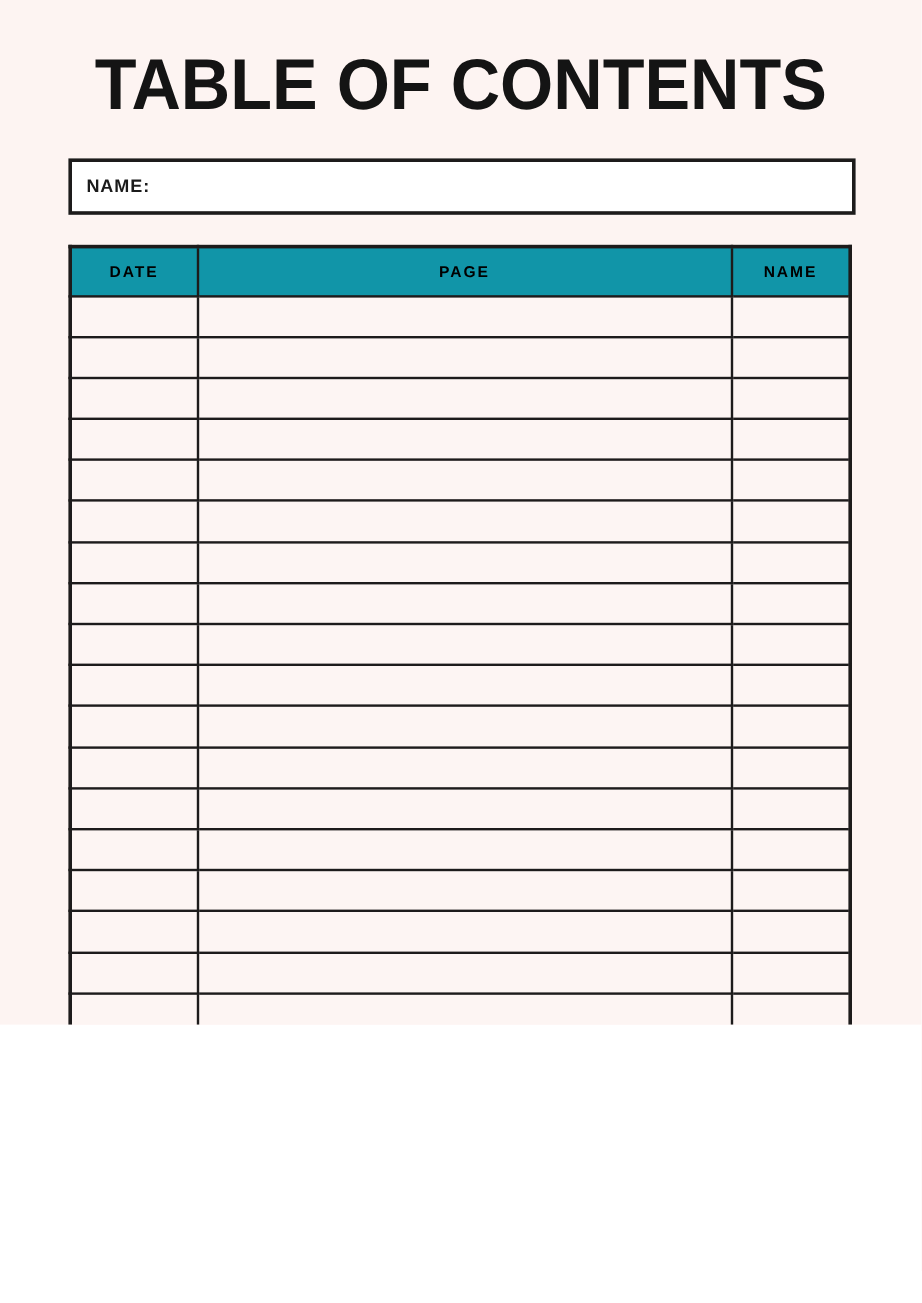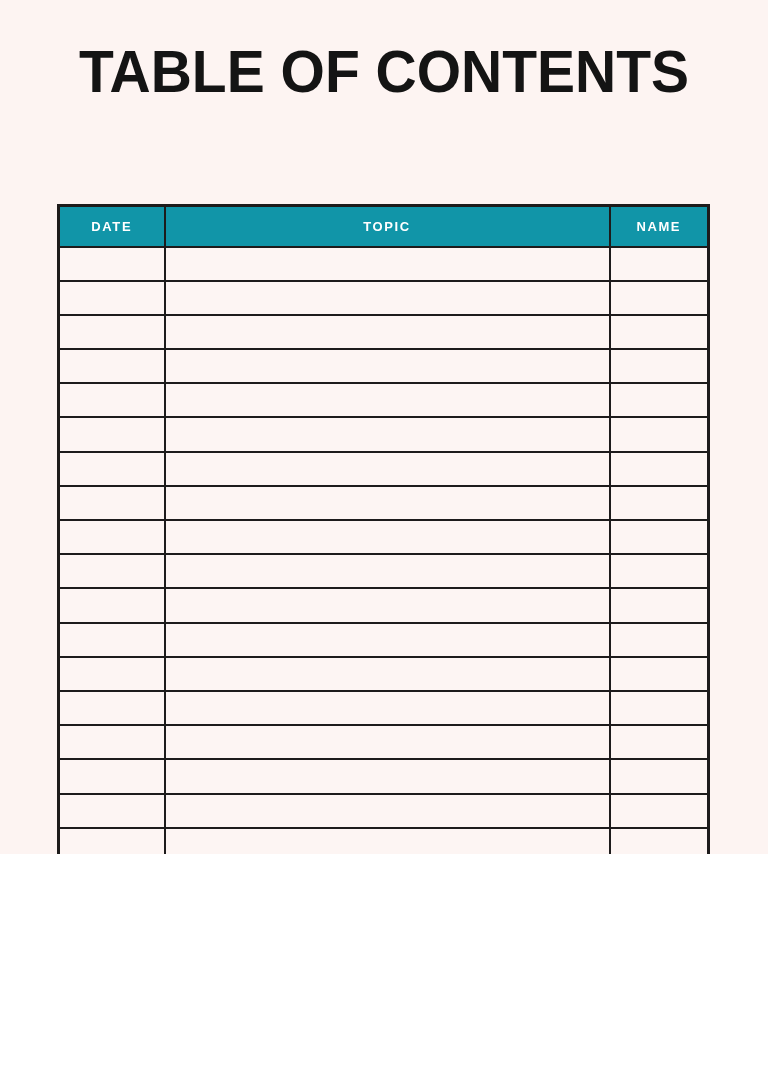--- a/index.html
+++ b/index.html
@@ -64,21 +64,21 @@
     width: 653px;
     border-collapse: collapse;
     table-layout: fixed;
     border: 3px solid #1d1b1b;
   }
   .toc-table col.col-date { width: 106px; }
   .toc-table col.col-topic { width: auto; }
   .toc-table col.col-page { width: 99px; }
   .toc-table th {
     background: #1195a8;
-    color: #ffffff;
+    color: #000000;
     font-size: 13px;
     font-weight: bold;
     letter-spacing: 1.6px;
     height: 41px;
     text-align: center;
     vertical-align: middle;
     border: 2px solid #1d1b1b;
   }
   .toc-table td {
     height: 34.2px;
@@ -91,32 +91,36 @@
   }
 </style>
 </head>
 <body>
 
 <div class="sheet">
 
   <h1 class="page-title">TABLE OF CONTENTS</h1>
 
   <div class="fields-row">
+    <div class="field-box">
+      <span class="field-label">NAME:</span>
+      <span class="field-value"></span>
+    </div>
   </div>
 
   <table class="toc-table">
     <colgroup>
       <col class="col-date">
       <col class="col-topic">
       <col class="col-page">
     </colgroup>
     <thead>
       <tr>
         <th>DATE</th>
-        <th>TOPIC</th>
+        <th>PAGE</th>
         <th>NAME</th>
       </tr>
     </thead>
     <tbody>
         <tr>
           <td></td>
           <td></td>
           <td></td>
         </tr>
         <tr>

